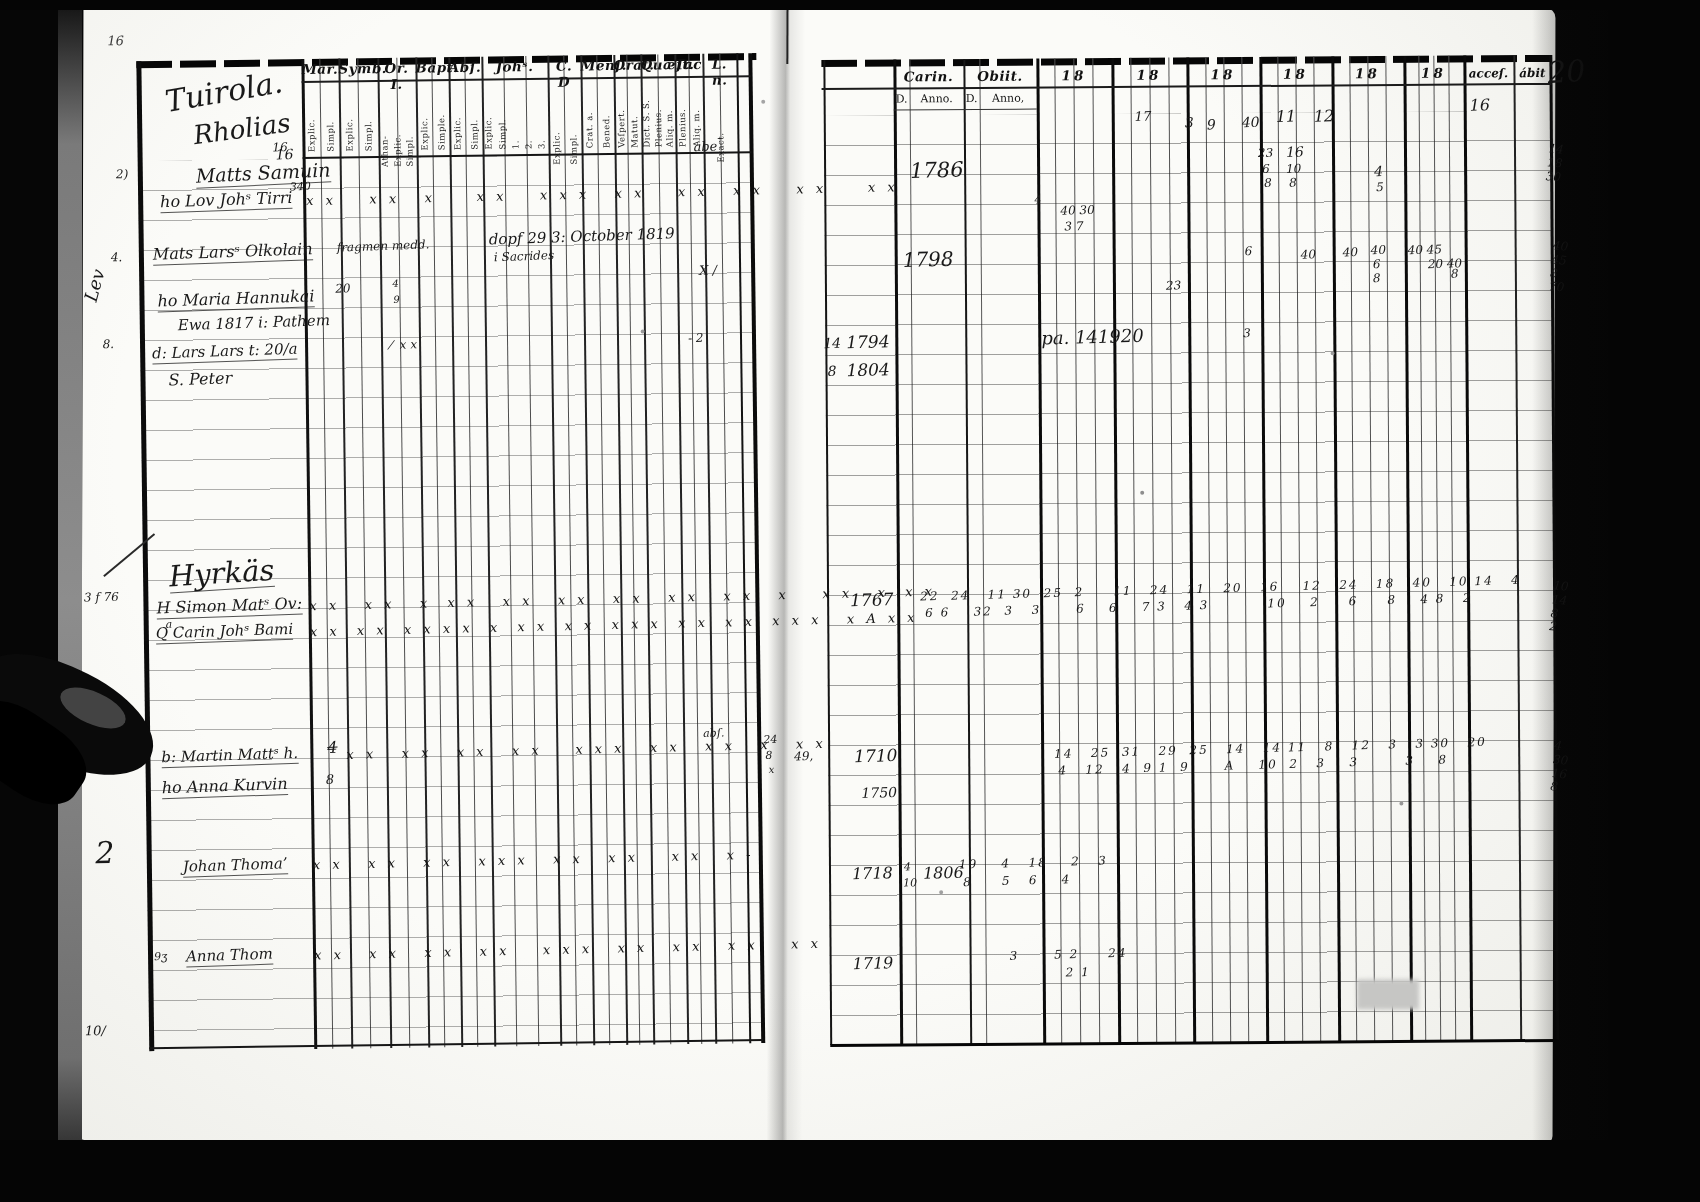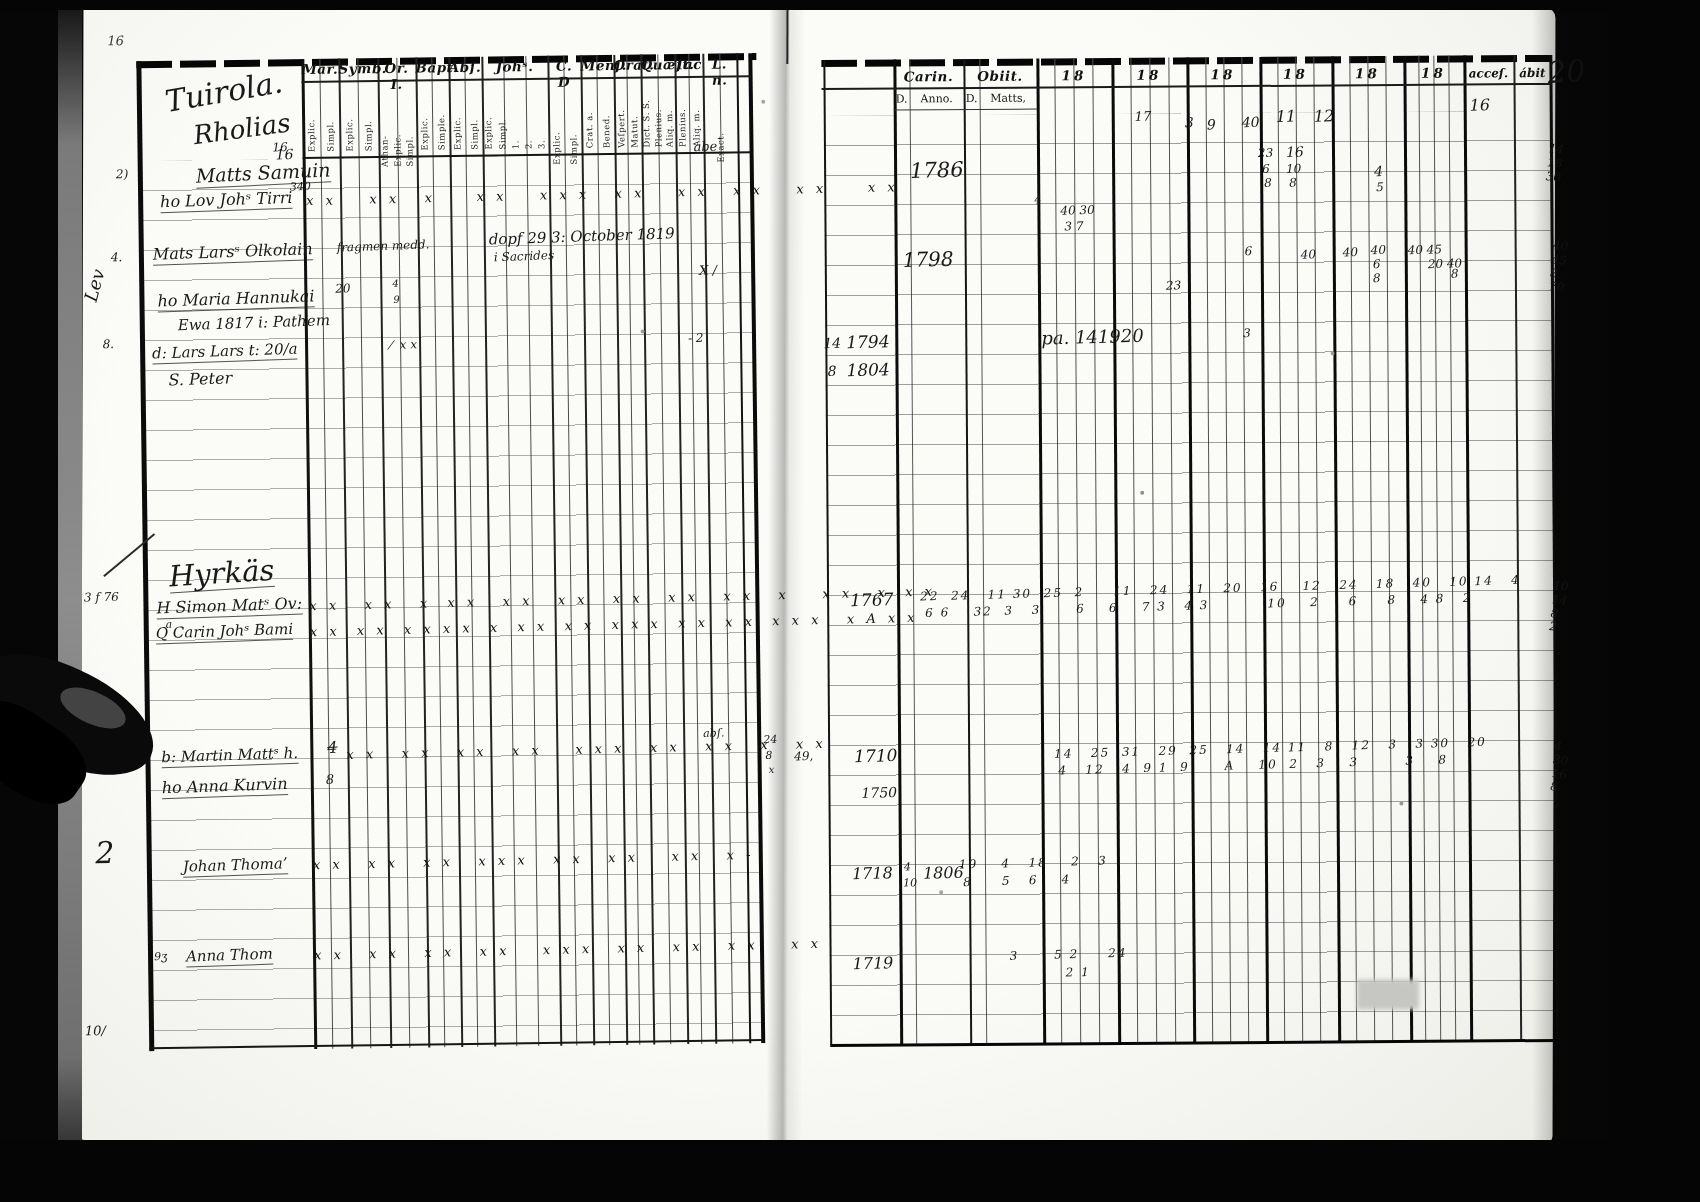--- a/index.html
+++ b/index.html
@@ -216,21 +216,21 @@
       <div class="rph pr hlab" style="left:290px;width:75px;top:9px;letter-spacing:3px;">18</div>
       <div class="rph pr hlab" style="left:365px;width:73px;top:9px;letter-spacing:3px;">18</div>
       <div class="rph pr hlab" style="left:438px;width:72px;top:9px;letter-spacing:3px;">18</div>
       <div class="rph pr hlab" style="left:510px;width:72px;top:9px;letter-spacing:3px;">18</div>
       <div class="rph pr hlab" style="left:582px;width:60px;top:9px;letter-spacing:3px;">18</div>
       <div class="rph pr" style="left:642px;width:50px;top:11px;font-size:12px;font-style:italic;font-weight:bold;">acceſ.</div>
       <div class="rph pr" style="left:692px;width:38px;top:11px;font-size:12px;font-style:italic;font-weight:bold;">ábit</div>
       <div class="rph pr" style="left:72px;width:16px;top:33px;font-size:11px;">D.</div>
       <div class="rph pr" style="left:88px;width:54px;top:33px;font-size:11px;">Anno.</div>
       <div class="rph pr" style="left:142px;width:16px;top:33px;font-size:11px;">D.</div>
-      <div class="rph pr" style="left:158px;width:57px;top:33px;font-size:11px;">Matts,</div>
+      <div class="rph pr" style="left:158px;width:57px;top:33px;font-size:11px;">Anno,</div>
 
       <span class="hw" style="left:313px;top:52px;font-size:13px;">17</span>
       <span class="hw" style="left:363px;top:58px;font-size:14px;">3</span>
       <span class="hw" style="left:385px;top:60px;font-size:14px;">9</span>
       <span class="hw" style="left:420px;top:58px;font-size:14px;">40</span>
       <span class="hw" style="left:454px;top:52px;font-size:16px;">11</span>
       <span class="hw" style="left:492px;top:52px;font-size:16px;">12</span>
       <span class="hw" style="left:648px;top:42px;font-size:16px;">16</span>
 
       <span class="hw" style="left:88px;top:100px;font-size:21px;">1786</span>

